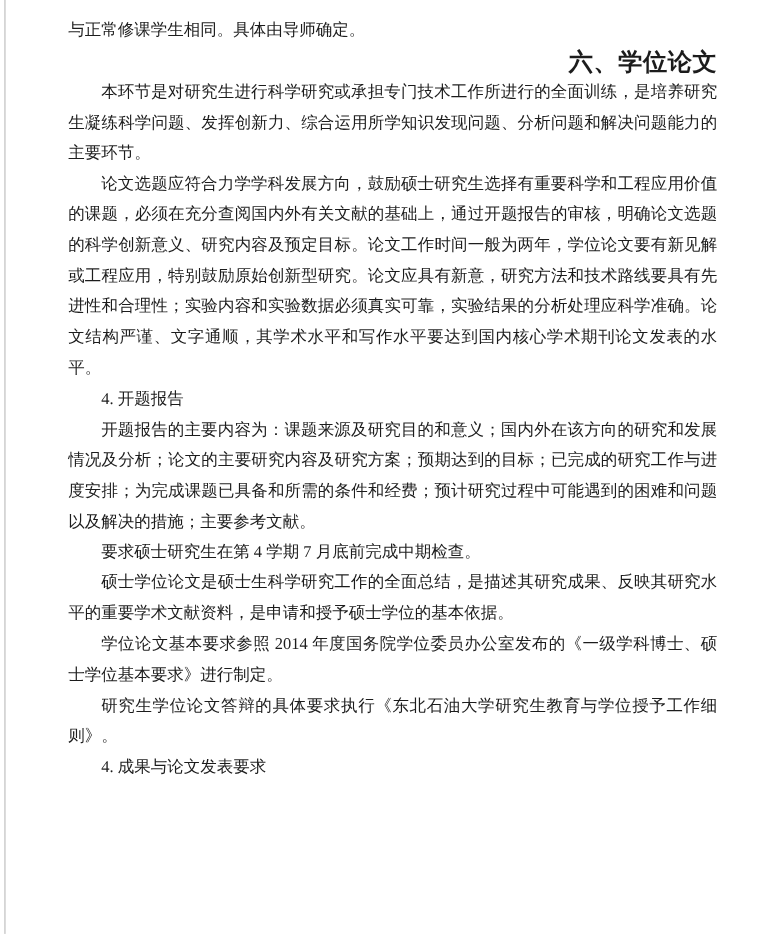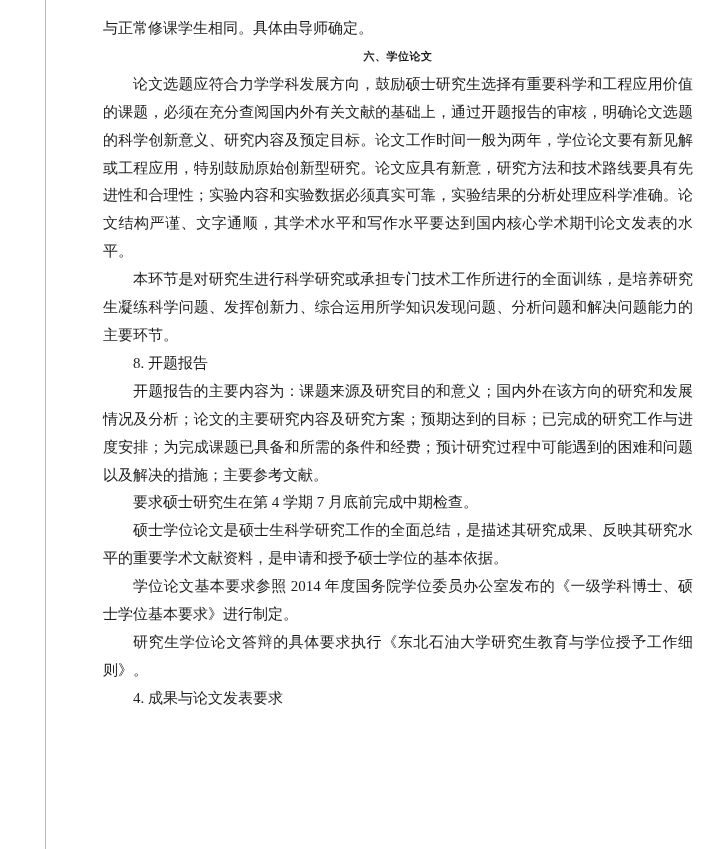--- a/index.html
+++ b/index.html
@@ -11,21 +11,20 @@
     height: 849px;
     background: #ffffff;
     overflow: hidden;
     position: relative;
     font-family: "Liberation Serif", "DejaVu Serif", serif;
   }
   .page {
     position: absolute;
     inset: 0;
     background: #ffffff;
-    margin-left: 41px;
   }
   .edge-line {
     position: absolute;
     left: 4px;
     top: 0;
     width: 1px;
     height: 849px;
     background: #b9b9b9;
   }
   .doc {
@@ -46,38 +45,38 @@
     text-indent: 0;
   }
   .para {
     text-indent: 2em;
   }
   .item {
     text-indent: 2em;
     text-align: left;
   }
   .heading {
-    font-size: 11px;
+    font-size: 22px;
     font-weight: 700;
-    text-align: center;
+    text-align: right;
     letter-spacing: 0.5px;
   }
 </style>
 </head>
 <body>
 
 <div class="page">
   <div class="edge-line"></div>
 
   <div class="doc">
     <p class="plain">与正常修课学生相同。具体由导师确定。</p>
     <h2 class="heading">六、学位论文</h2>
+    <p class="para">本环节是对研究生进行科学研究或承担专门技术工作所进行的全面训练，是培养研究生凝练科学问题、发挥创新力、综合运用所学知识发现问题、分析问题和解决问题能力的主要环节。</p>
     <p class="para">论文选题应符合力学学科发展方向，鼓励硕士研究生选择有重要科学和工程应用价值的课题，必须在充分查阅国内外有关文献的基础上，通过开题报告的审核，明确论文选题的科学创新意义、研究内容及预定目标。论文工作时间一般为两年，学位论文要有新见解或工程应用，特别鼓励原始创新型研究。论文应具有新意，研究方法和技术路线要具有先进性和合理性；实验内容和实验数据必须真实可靠，实验结果的分析处理应科学准确。论文结构严谨、文字通顺，其学术水平和写作水平要达到国内核心学术期刊论文发表的水平。</p>
-    <p class="para">本环节是对研究生进行科学研究或承担专门技术工作所进行的全面训练，是培养研究生凝练科学问题、发挥创新力、综合运用所学知识发现问题、分析问题和解决问题能力的主要环节。</p>
-    <p class="item">8. 开题报告</p>
+    <p class="item">4. 开题报告</p>
     <p class="para">开题报告的主要内容为：课题来源及研究目的和意义；国内外在该方向的研究和发展情况及分析；论文的主要研究内容及研究方案；预期达到的目标；已完成的研究工作与进度安排；为完成课题已具备和所需的条件和经费；预计研究过程中可能遇到的困难和问题以及解决的措施；主要参考文献。</p>
     <p class="para">要求硕士研究生在第 4 学期 7 月底前完成中期检查。</p>
     <p class="para">硕士学位论文是硕士生科学研究工作的全面总结，是描述其研究成果、反映其研究水平的重要学术文献资料，是申请和授予硕士学位的基本依据。</p>
     <p class="para">学位论文基本要求参照 2014 年度国务院学位委员办公室发布的《一级学科博士、硕士学位基本要求》进行制定。</p>
     <p class="para">研究生学位论文答辩的具体要求执行《东北石油大学研究生教育与学位授予工作细则》。</p>
     <p class="item">4. 成果与论文发表要求</p>
 
   </div>
 </div>
 

